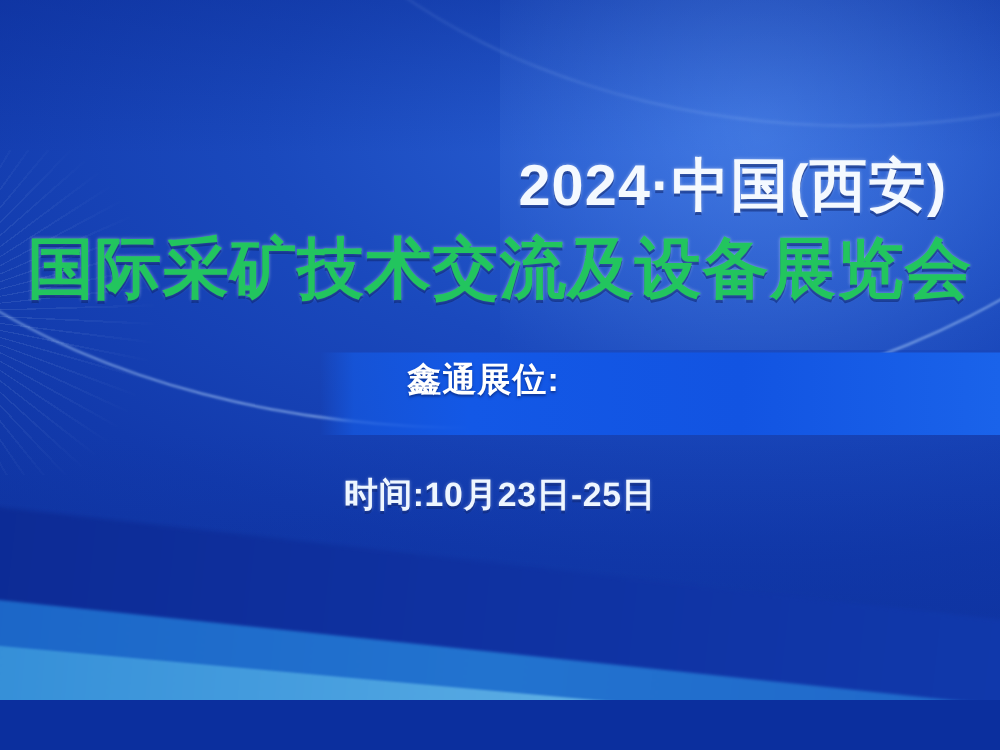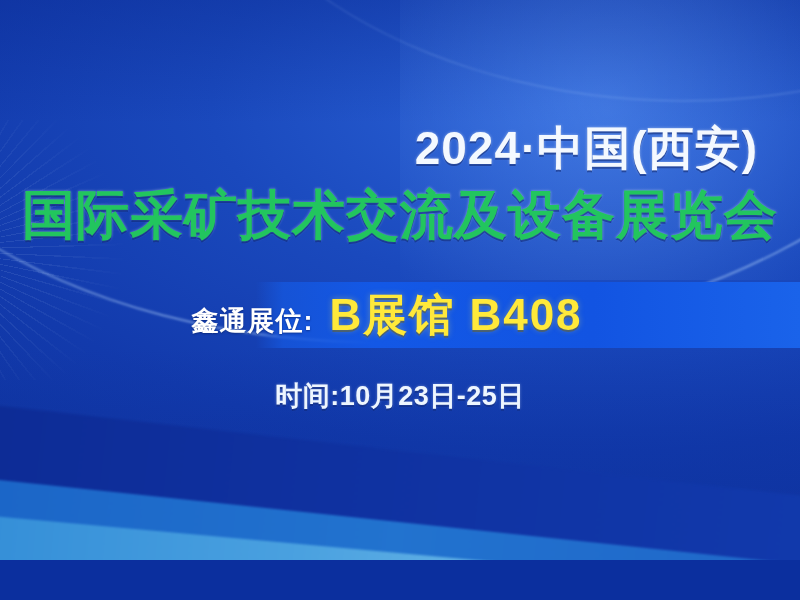--- a/index.html
+++ b/index.html
@@ -229,21 +229,20 @@
   <div class="content">
 
     <div class="title-line1">2024·中国(西安)</div>
 
     <div class="title-line2">国际采矿技术交流及设备展览会</div>
 
     <div class="booth-band"></div>
 
     <div class="booth-row">
       <span class="booth-label">鑫通展位:</span>
-      <span class="booth-value">B展馆 B408</span>
     </div>
 
     <div class="info-row">
       <span class="info-item">时间:10月23日-25日</span>
     </div>
 
   </div>
 </div>
 
 </body></html>

